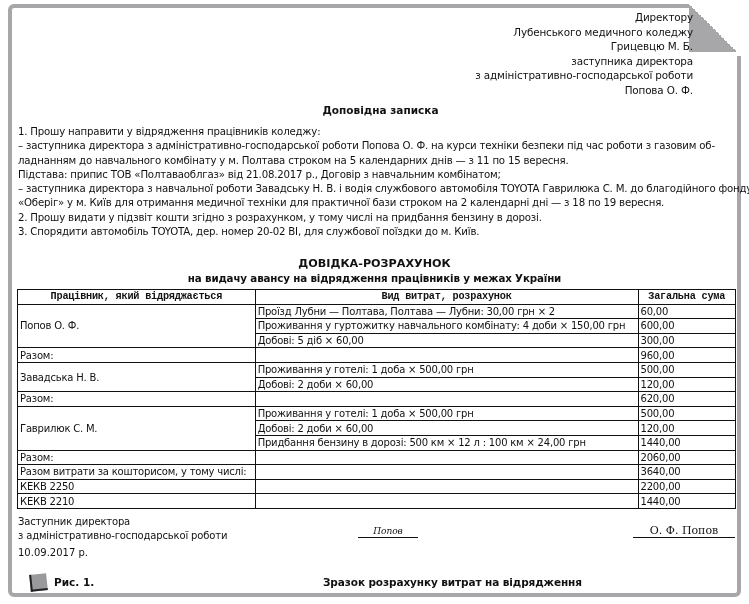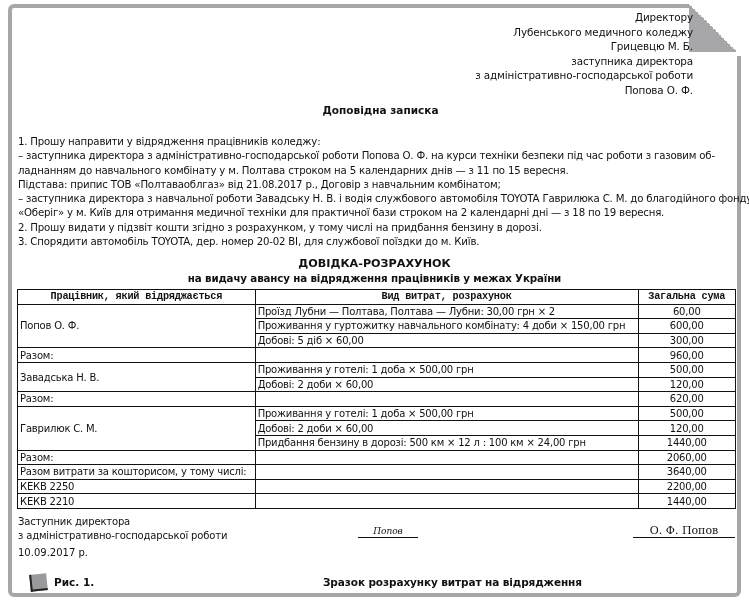--- a/index.html
+++ b/index.html
@@ -7,33 +7,33 @@
          font-family: "DejaVu Sans", sans-serif; color: #111; }
   .frame { position: absolute; left: 8px; top: 4px; width: 733px; height: 593px;
            border: 4px solid #a7a7a9; border-radius: 6px; background: #fff; box-sizing: border-box; }
   .corner-cut { position: absolute; right: -4px; top: -4px; width: 52px; height: 52px; background: #fff; }
   .corner-fold { position: absolute; right: 0px; top: -4px; width: 48px; height: 48px;
                  background: linear-gradient(45deg, #a7a7a9 0 50%, transparent 50% 100%); }
   .addr { position: absolute; right: 56px; top: 10px; text-align: right;
           font-size: 10.4px; line-height: 14.5px; letter-spacing: -0.15px; }
   .memo-title { position: absolute; left: 0; width: 749px; top: 104px; text-align: center;
                 font-weight: bold; font-size: 10.5px; margin-left: 6px; }
-  .memo-body { position: absolute; left: 18px; top: 135px; width: 720px;
+  .memo-body { position: absolute; left: 18px; top: 125px; width: 720px;
                font-size: 10.2px; line-height: 14.3px; letter-spacing: -0.2px; }
   .memo-body div { white-space: nowrap; }
   .calc-title { position: absolute; left: 0; width: 749px; top: 257px; text-align: center;
                 font-weight: bold; font-size: 11.2px; }
   .calc-sub { position: absolute; left: 0; width: 749px; top: 272px; text-align: center;
               font-weight: bold; font-size: 10.3px; letter-spacing: -0.15px; }
   table.calc { position: absolute; left: 17px; top: 289px; width: 719px; border-collapse: collapse;
                font-size: 10px; letter-spacing: -0.2px; }
   table.calc td, table.calc th { border: 1px solid #111; padding: 0 2px; height: 13.6px;
                line-height: 13px; white-space: nowrap; }
   table.calc th { font-weight: bold; text-align: center; font-size: 10.2px; font-family: Liberation Mono, monospace; }
-  table.calc td.amt { text-align: center; }
+  table.calc td.amt { }
   .col1 { width: 234px; } .col2 { width: 377px; } .col3 { width: 96px; }
   .sign-label { position: absolute; left: 18px; top: 515px; font-size: 10px; line-height: 14px; letter-spacing: -0.15px; }
   .sign-line1 { position: absolute; left: 358px; top: 525px; width: 60px; border-bottom: 1px solid #111;
                 text-align: center; font-family: "DejaVu Serif", serif; font-style: italic; font-size: 9px; line-height: 12px; }
   .sign-line2 { position: absolute; left: 633px; top: 524px; width: 102px; border-bottom: 1px solid #111;
                 text-align: center; font-family: "DejaVu Serif", serif; font-size: 11px; line-height: 13px; }
   .date { position: absolute; left: 18px; top: 547px; font-size: 10px; }
   .fig-icon { position: absolute; left: 30px; top: 574px; width: 15px; height: 15px; background: #9a9a9c;
               border-left: 2px solid #222; border-bottom: 2px solid #222; transform: rotate(-6deg); }
   .fig-label { position: absolute; left: 54px; top: 576px; font-weight: bold; font-size: 10.5px; }

